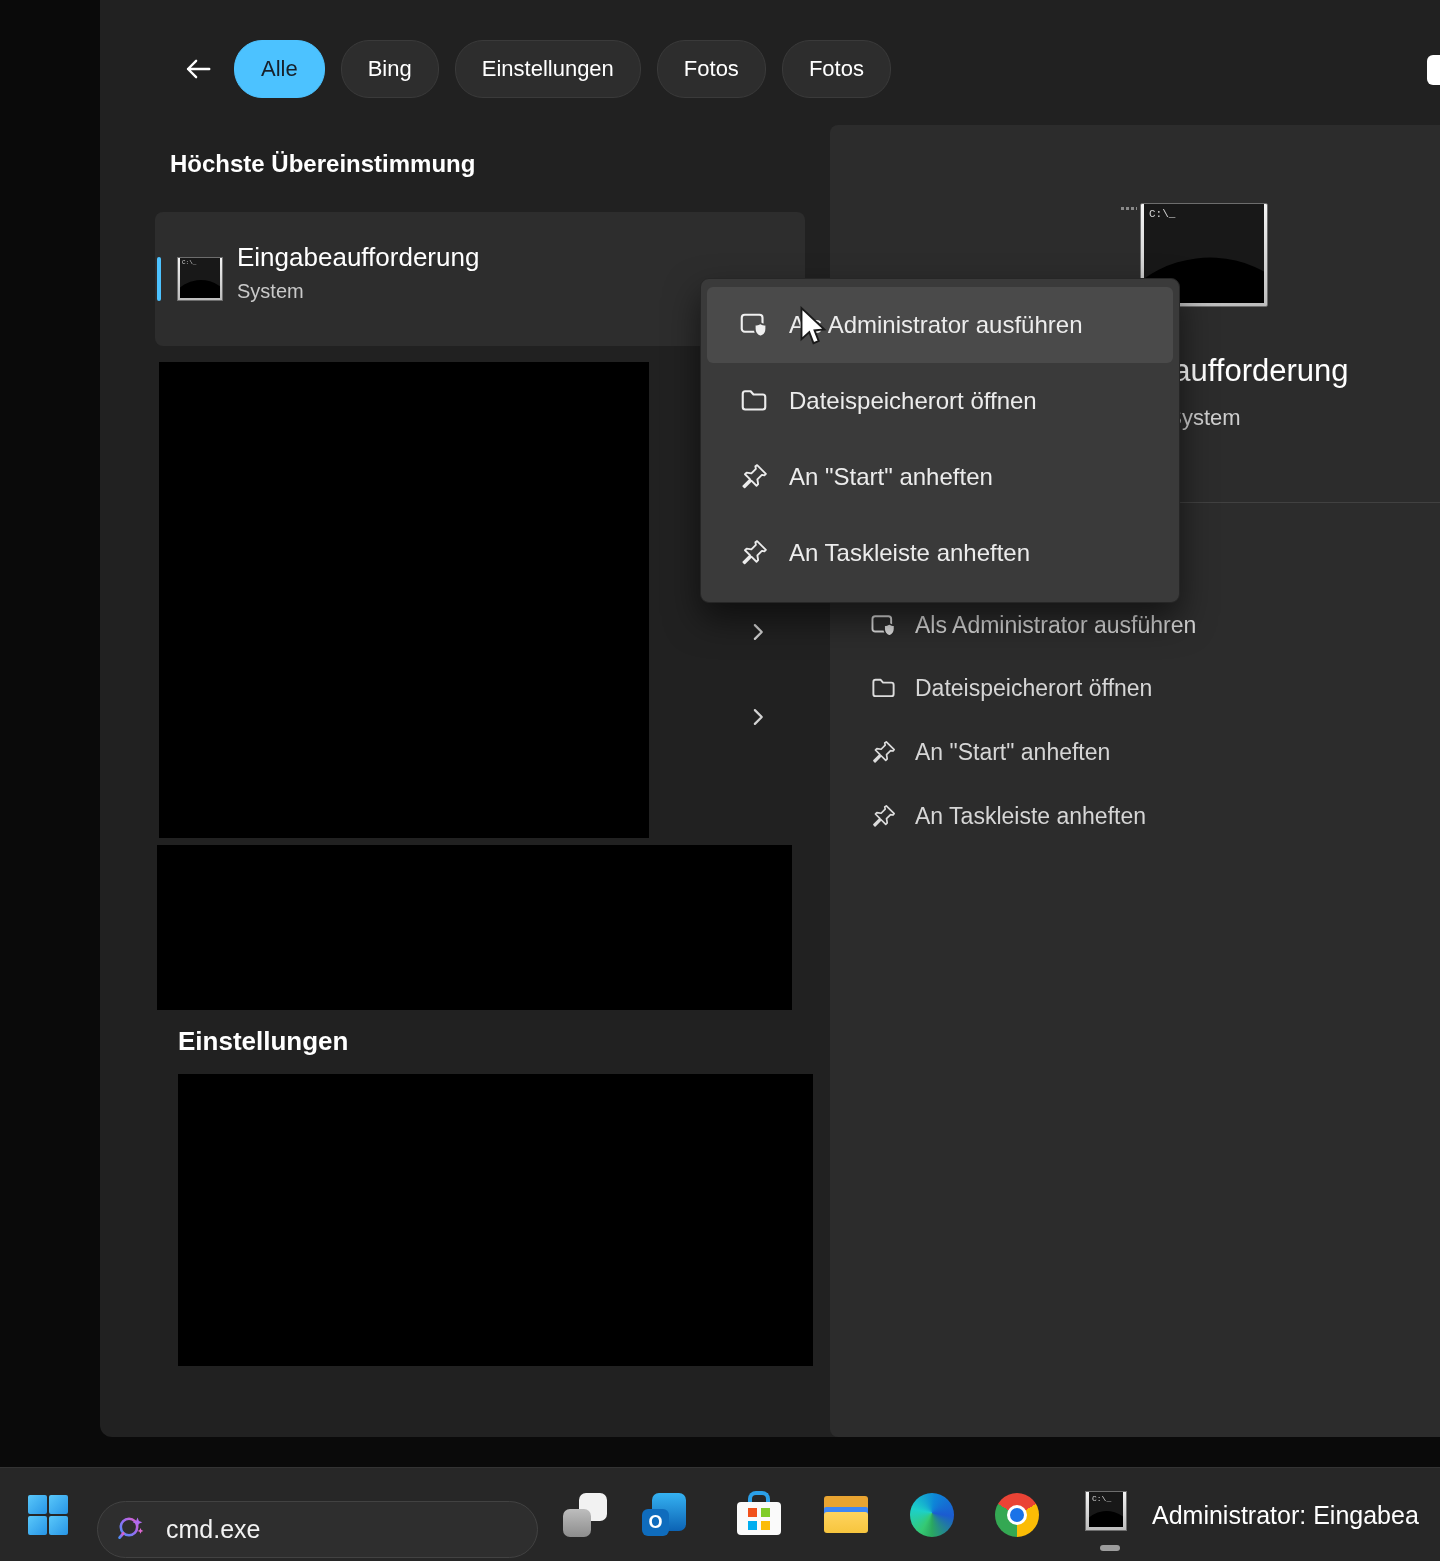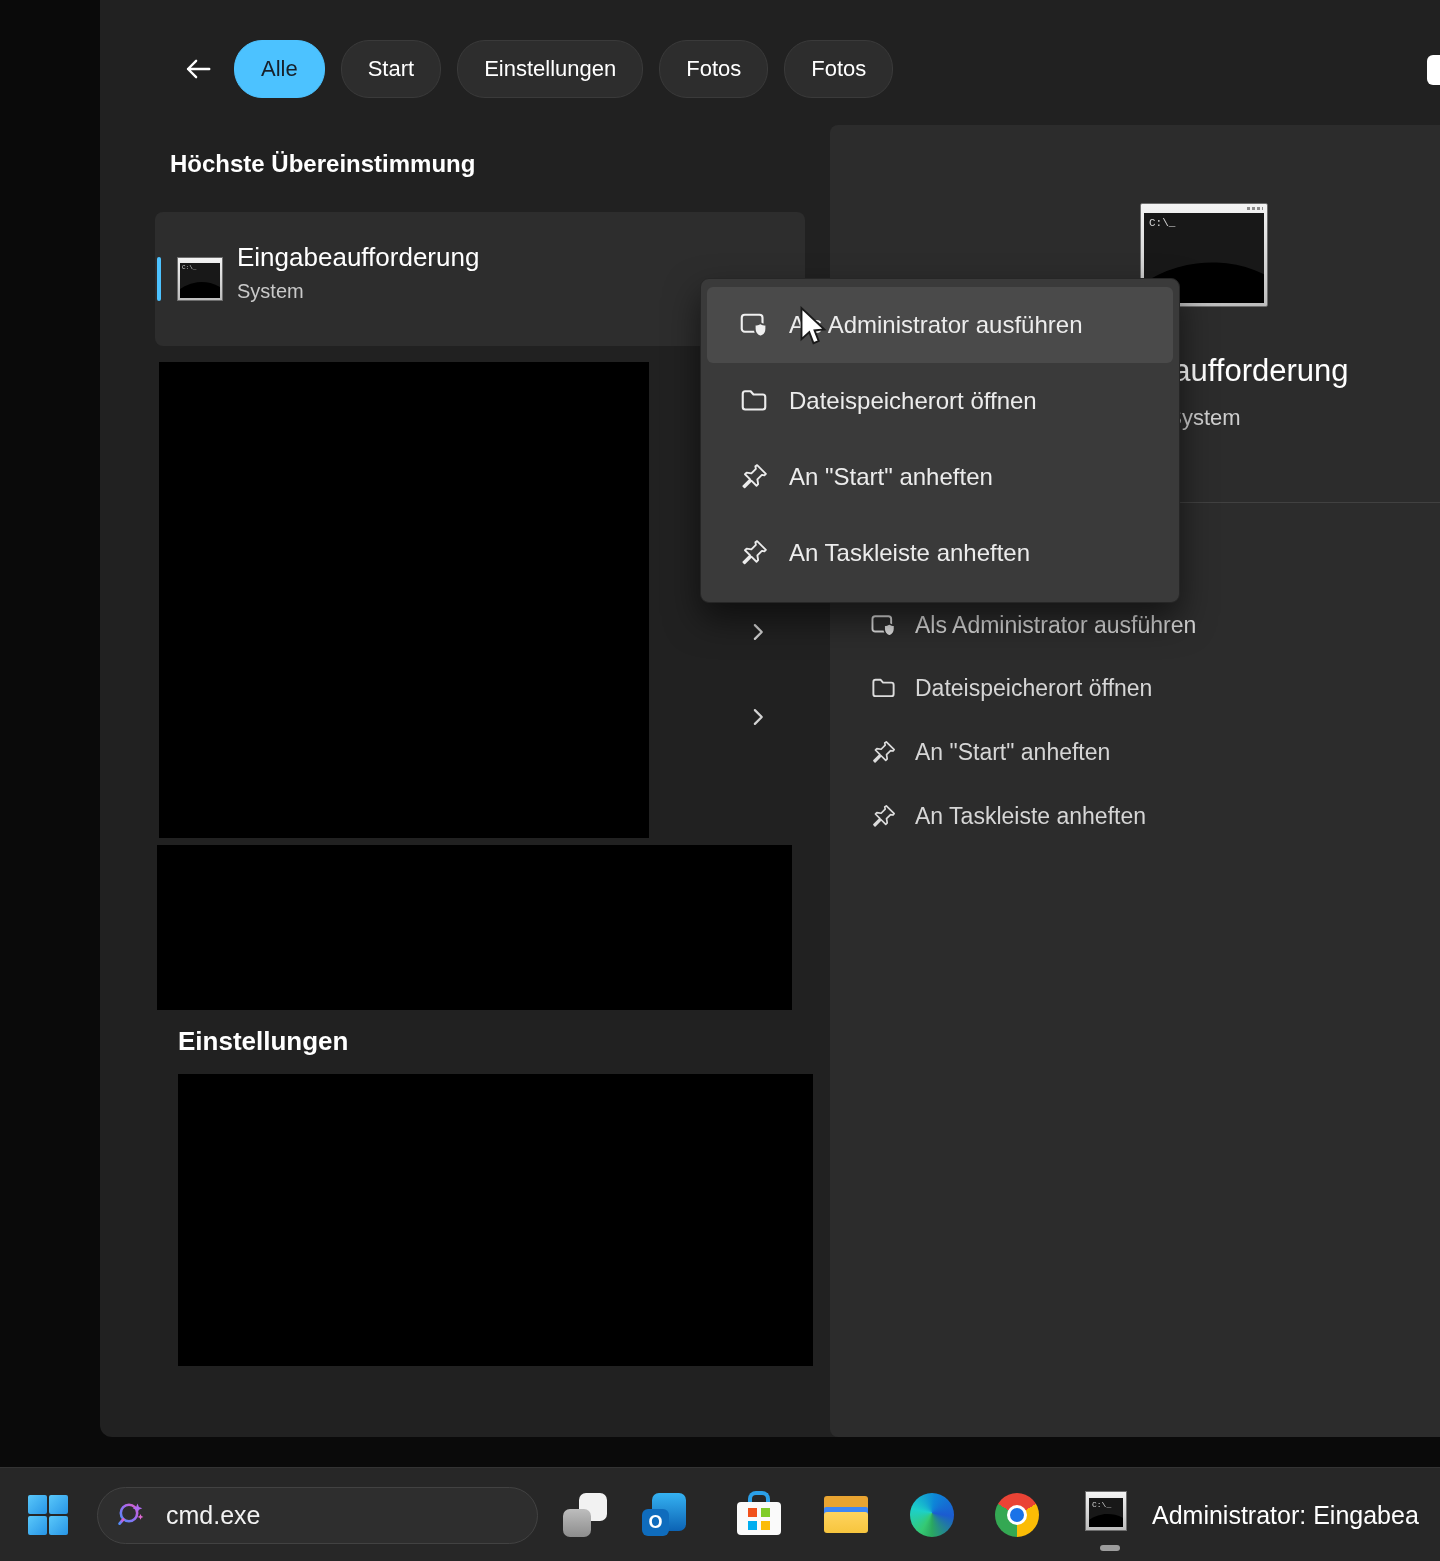--- a/index.html
+++ b/index.html
@@ -32,21 +32,21 @@
 
   
   .preview-panel{position:absolute;left:730px;top:125px;width:748px;height:1312px;background:#2c2c2c;border-radius:8px;}
   .preview-title{position:absolute;left:0;top:228px;width:100%;text-align:center;font-size:31px;color:#fff;}
   .preview-sub{position:absolute;left:0;top:280px;width:100%;text-align:center;font-size:22px;color:#cfcfcf;}
   .divider{position:absolute;left:26px;right:26px;top:377px;height:1px;background:#414141;}
   .panel-action{position:absolute;left:40px;height:44px;display:flex;align-items:center;gap:18px;cursor:pointer;color:#d6d6d6;font-size:23px;}
 
   
   .cmdicon{background:linear-gradient(180deg,#f4f4f4,#bdbdbd);border:1px solid #6d6d6d;
-           box-sizing:border-box;display:flex;flex-direction:column;}
+           box-sizing:border-box;display:flex;flex-direction:row;}
   .cmdicon .scr{flex:1;background:#181818;margin:0 3px 3px 3px;position:relative;overflow:hidden;}
   .cmdicon .scr::after{content:"";position:absolute;width:170%;height:130%;left:-35%;top:55%;
            background:#000;border-radius:50% 50% 0 0 / 70% 70% 0 0;transform:rotate(-7deg);}
   .cmdicon .prompt{position:absolute;z-index:2;color:#d6d6d6;font-family:"Liberation Mono",monospace;}
   .cmdicon.sm{width:46px;height:44px;}  .cmdicon.sm .bar{height:5px;} .cmdicon.sm .scr{margin:0 2px 2px 2px;} .cmdicon.sm .prompt{font-size:6px;top:1px;left:2px;}
   .cmdicon.lg{width:128px;height:104px;border-radius:2px;} .cmdicon.lg .bar{height:9px;position:relative;}
   .cmdicon.lg .dots{position:absolute;right:4px;top:3px;width:16px;height:3px;
            background:repeating-linear-gradient(90deg,#8a8a8a 0 3px,transparent 3px 5px);}
   .cmdicon.lg .prompt{font-size:11px;top:4px;left:5px;}
   .cmdicon.tb{width:42px;height:40px;} .cmdicon.tb .bar{height:6px;} .cmdicon.tb .prompt{font-size:8px;top:2px;left:3px;}
@@ -55,21 +55,21 @@
   .context-menu{position:absolute;left:700px;top:278px;width:478px;height:323px;background:#3a3a3a;
                 border:1px solid #262626;border-radius:9px;box-shadow:0 16px 34px rgba(0,0,0,.55);z-index:20;}
   .menu-item{position:absolute;left:6px;right:6px;height:76px;display:flex;align-items:center;
              padding-left:32px;gap:20px;box-sizing:border-box;border-radius:6px;cursor:pointer;
              font-size:24px;color:#ececec;}
   .menu-item.hl{background:#4a4a4a;}
 
   
   .taskbar{position:absolute;left:0;top:1467px;width:1440px;height:94px;background:#272727;border-top:1px solid #333;box-sizing:border-box;}
   .tb-icon{position:absolute;cursor:pointer;}
-  .search-box{position:absolute;left:97px;top:19px;width:441px;height:57px;border-radius:29px;
+  .search-box{position:absolute;left:97px;top:33px;width:441px;height:57px;border-radius:29px;
               background:#2e2e2e;border:1px solid #424242;box-sizing:border-box;cursor:pointer;}
   .search-box .txt{position:absolute;left:68px;top:0;line-height:55px;font-size:25px;color:#f2f2f2;}
   .run-indicator{position:absolute;left:1100px;top:77px;width:20px;height:6px;border-radius:3px;background:#9d9d9d;}
   .tb-label{position:absolute;left:1152px;top:0;width:292px;height:94px;display:flex;align-items:center;
             font-size:25px;color:#fff;white-space:nowrap;overflow:hidden;}
 
   
   .taskview .b{position:absolute;right:0;top:0;width:28px;height:28px;background:#f2f2f2;border-radius:7px;}
   .taskview .f{position:absolute;left:0;bottom:0;width:28px;height:28px;background:linear-gradient(180deg,#bdbdbd,#8d8d8d);border-radius:7px;}
   .outlook .base{position:absolute;right:0;top:0;width:34px;height:38px;border-radius:7px;background:linear-gradient(180deg,#35b2f2,#0c63b4);}
@@ -99,21 +99,21 @@
 
     <div class="filter-bar">
       <div class="back-btn">
         <span>
           <svg width="36" height="30" viewBox="0 0 24 24">
               <path d="M21 12H4M10.5 5.5 4 12l6.5 6.5" fill="none" stroke="#fff" stroke-width="1.9" stroke-linecap="round" stroke-linejoin="round"></path>
             </svg>
         </span>
       </div>
       <div class="pill active">Alle</div>
-      <div class="pill">Start</div>
+      <div class="pill">Bing</div>
       <div class="pill">Einstellungen</div>
       <div class="pill">Fotos</div>
       <div class="pill">Fotos</div>
     </div>
 
     <div class="section-heading" style="left:70px;top:150px;">Höchste Übereinstimmung</div>
 
     <div class="result-card">
       <div class="accent-bar"></div>
       <div class="cmdicon sm" style="position:absolute;left:22px;top:45px;">

